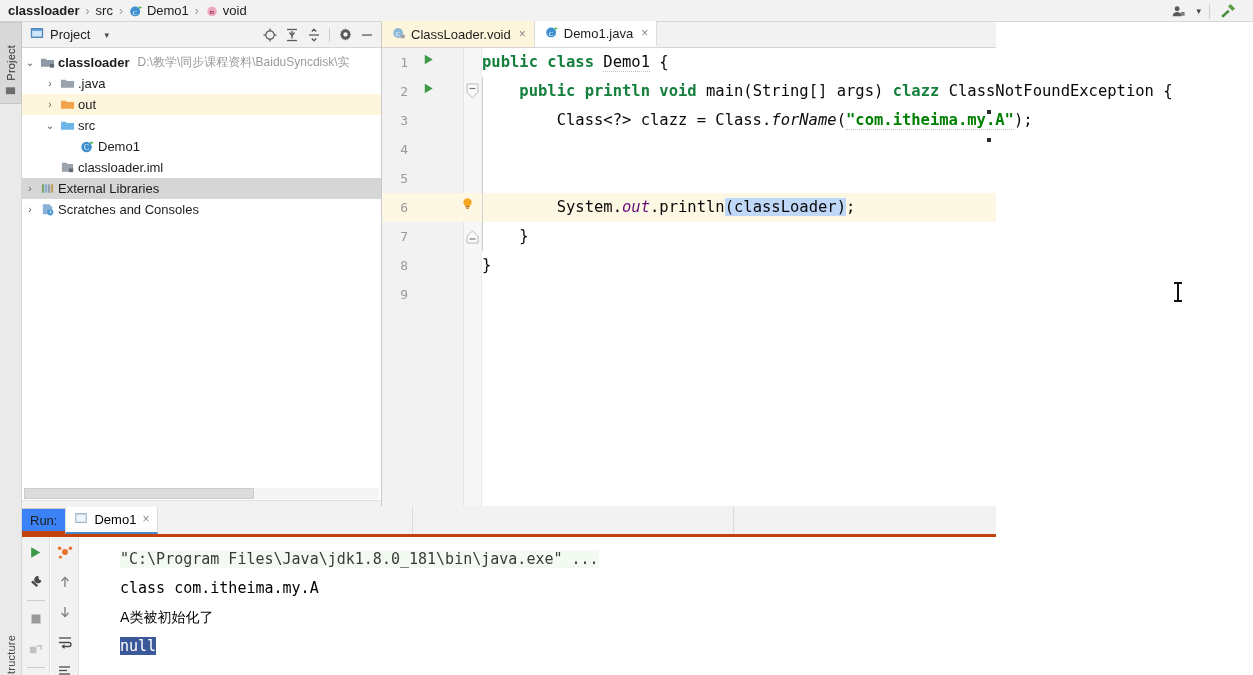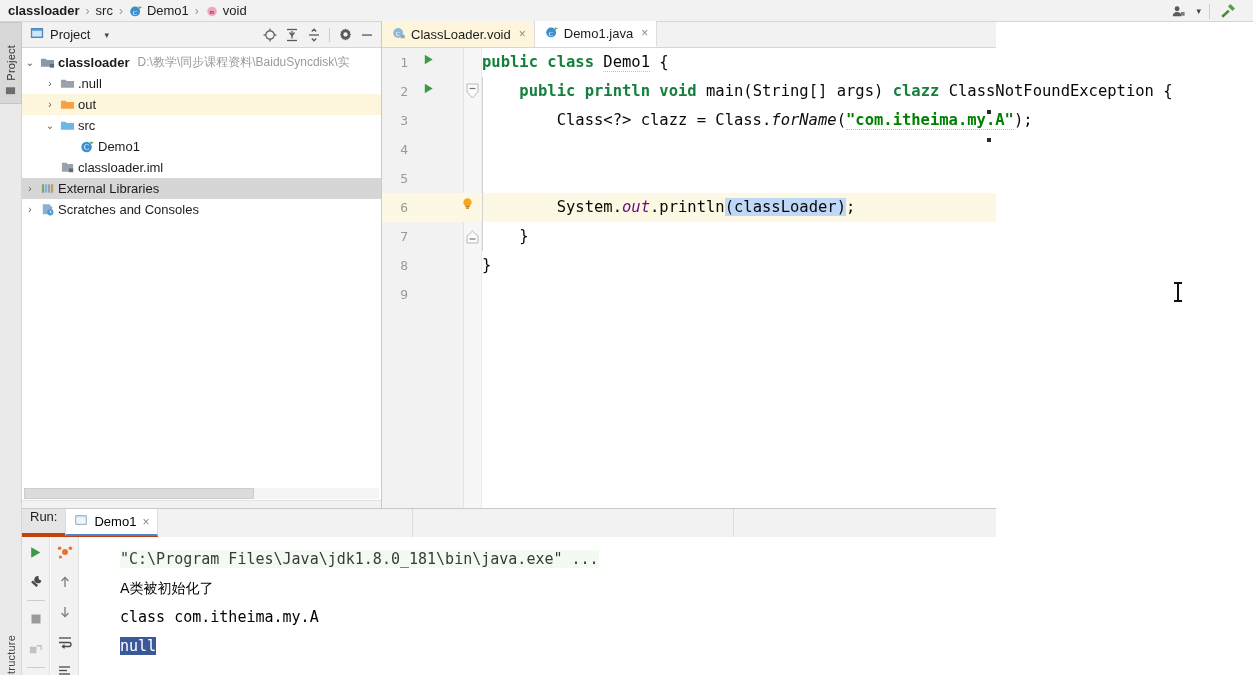--- a/index.html
+++ b/index.html
@@ -171,22 +171,22 @@
   .ed-rightmark {
     position: absolute; right: 5px; width: 4px; height: 4px; background: #2b2b2b;
   }
 
   
   .runpanel {
     position: absolute; left: 22px; top: 508px; right: 0; bottom: 0;
     background: #ffffff; border-top: 1px solid #c9c9c9;
   }
   .run-head {
-    height: 28px; background: #e5e5e5; display: flex; 
-    border-bottom: 4px solid #c2410c;
+    height: 28px; background: #3b82f6; display: flex; align-items: center;
+    border-bottom: 6px solid #c2410c;
   }
   .run-label { font-size: 13px; color: #1c1c1c; padding: 0 8px 0 8px; }
   .run-tab {
     height: 27px; display: flex; align-items: center; gap: 6px;
     padding: 0 8px; font-size: 13px; background: #ffffff;
     border-left: 1px solid #dcdcdc; border-right: 1px solid #dcdcdc;
     border-bottom: 2px solid #4a86c8;
   }
   .run-tab .x { color: #8a8a8a; font-size: 12px; }
   .run-head-fill { flex: 1; height: 28px; background: #f2f2f2; }
@@ -358,21 +358,21 @@
         <span class="tpath">D:\教学\同步课程资料\BaiduSyncdisk\实</span>
       </div>
 
       <div class="trow">
         <span class="tarrow" style="margin-left:20px">›</span>
         <span class="ticon">
           <svg width="15" height="15" viewBox="0 0 16 16">
             <path d="M1 4 L6 4 L7.2 5.4 L15 5.4 L15 12.6 L1 12.6 Z" fill="#9aa3ab"></path>
           </svg>
         </span>
-        <span class="tlabel">.null</span>
+        <span class="tlabel">.java</span>
       </div>
 
       <div class="trow hl-yellow">
         <span class="tarrow" style="margin-left:20px">›</span>
         <span class="ticon">
           <svg width="15" height="15" viewBox="0 0 16 16">
             <path d="M1 4 L6 4 L7.2 5.4 L15 5.4 L15 12.6 L1 12.6 Z" fill="#f3a24a"></path>
           </svg>
         </span>
         <span class="tlabel">out</span>
@@ -651,20 +651,20 @@
             <line x1="2" y1="3" x2="13" y2="3"></line>
               <line x1="2" y1="6.5" x2="10" y2="6.5"></line>
             <line x1="2" y1="10" x2="13" y2="10"></line>
             <path d="M11 11.5 L13 14 L15 11.5" stroke-width="1.3"></path>
           </svg>
         </div>
       </div>
 
       <div class="console">
         <div class="cline"><span class="cmd">"C:\Program Files\Java\jdk1.8.0_181\bin\java.exe" ...</span></div>
+        <div class="cline"><span>class com.itheima.my.A</span></div>
         <div class="cline cn-cn"><span>A类被初始化了</span></div>
-        <div class="cline"><span>class com.itheima.my.A</span></div>
         <div class="cline"><span class="sel">null</span></div>
       </div>
     </div>
   </div>
 
 </div>
 
 </body></html>

